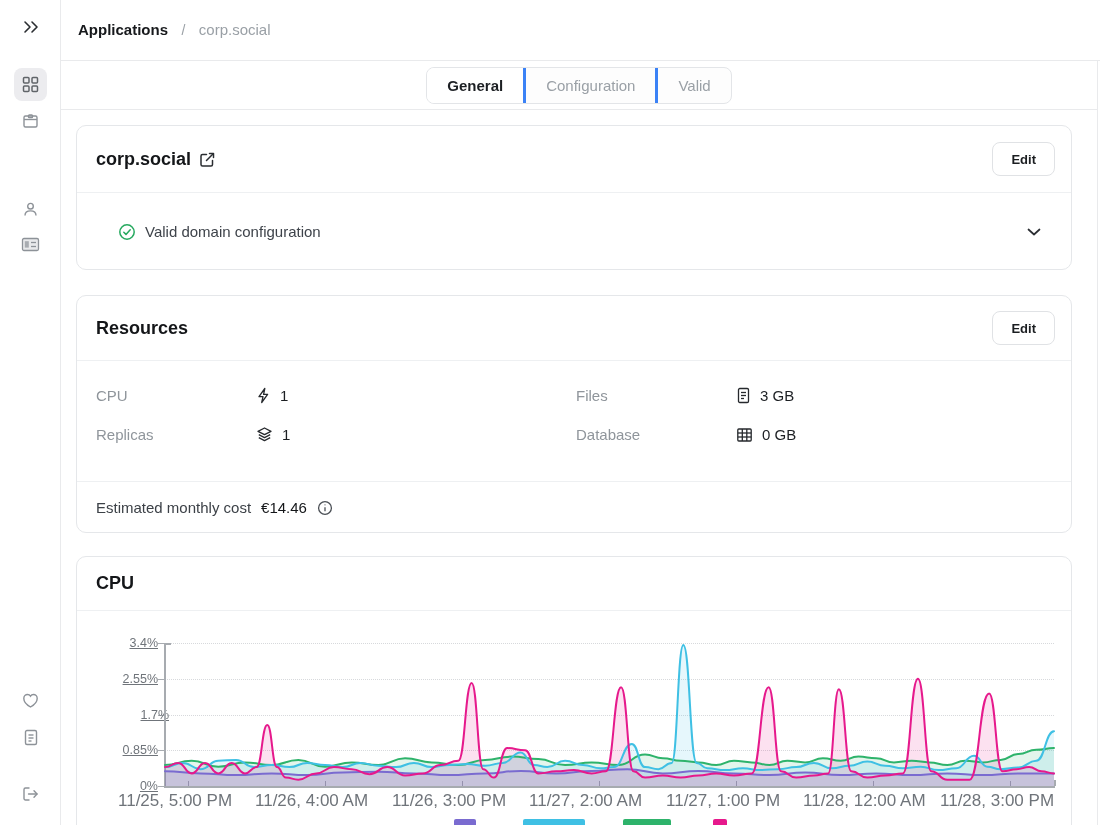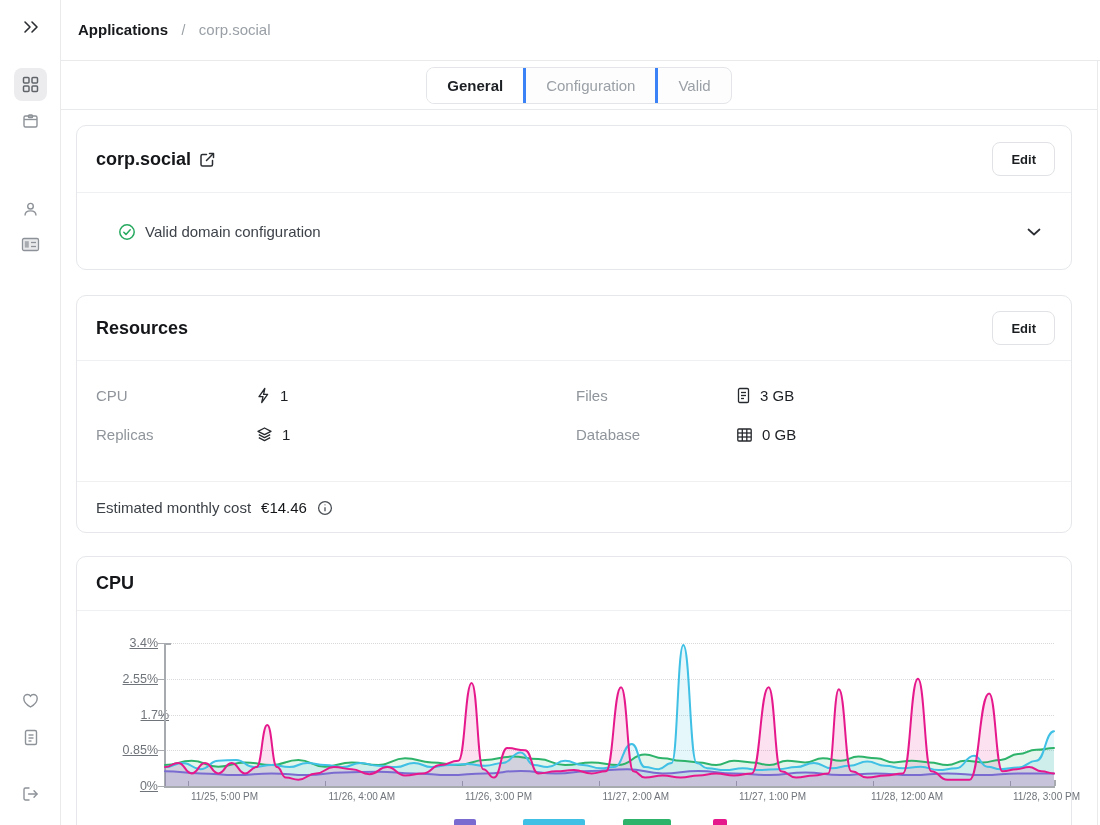--- a/index.html
+++ b/index.html
@@ -62,21 +62,21 @@
   .cost-row { position:absolute; left:0; top:185px; width:100%; height:52px; border-top:1px solid #eef0f2;
               display:flex; align-items:center; padding-left:19px; gap:10px; }
   .cost-label { font-size:15px; color:#3c4147; }
   .cost-value { font-size:15px; color:#141619; }
   .info-icon { color:#4a4f55; display:flex; cursor:pointer; }
 
   #cpu-card { top:556px; height:330px; }
   #cpu-card .card-head { height:54px; border-bottom:1px solid #eef0f2; }
   #chart-layer { position:absolute; left:0; top:0; width:100%; height:100%; }
   .ylab { position:absolute; width:62px; text-align:right; font-size:12.5px; color:#6f747a; line-height:16px;text-decoration:underline; }
-  .xlab { position:absolute; width:140px; text-align:right; font-size:10px; color:#6f747a; }
+  .xlab { position:absolute; width:140px; text-align:left; font-size:17px; color:#6f747a; }
   .gridline { position:absolute; height:0; border-top:1px dotted #d7d9dc; }
   .tickmark { position:absolute; background:#a7abb0; }
   .axis { position:absolute; background:#a7abb0; }
   .legend-frag { position:absolute; height:10px; border-radius:2px; cursor:pointer; }
 </style>
 </head>
 <body>
 
 <div class="app">
 

